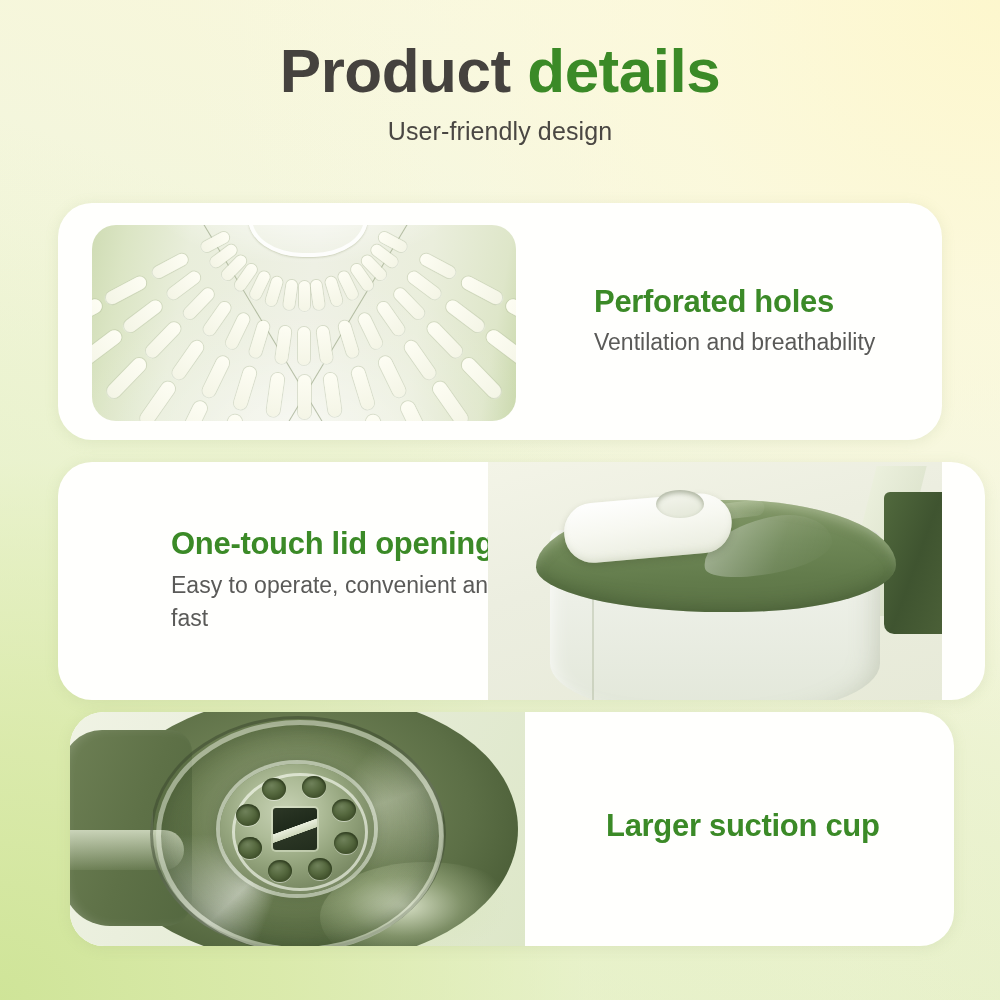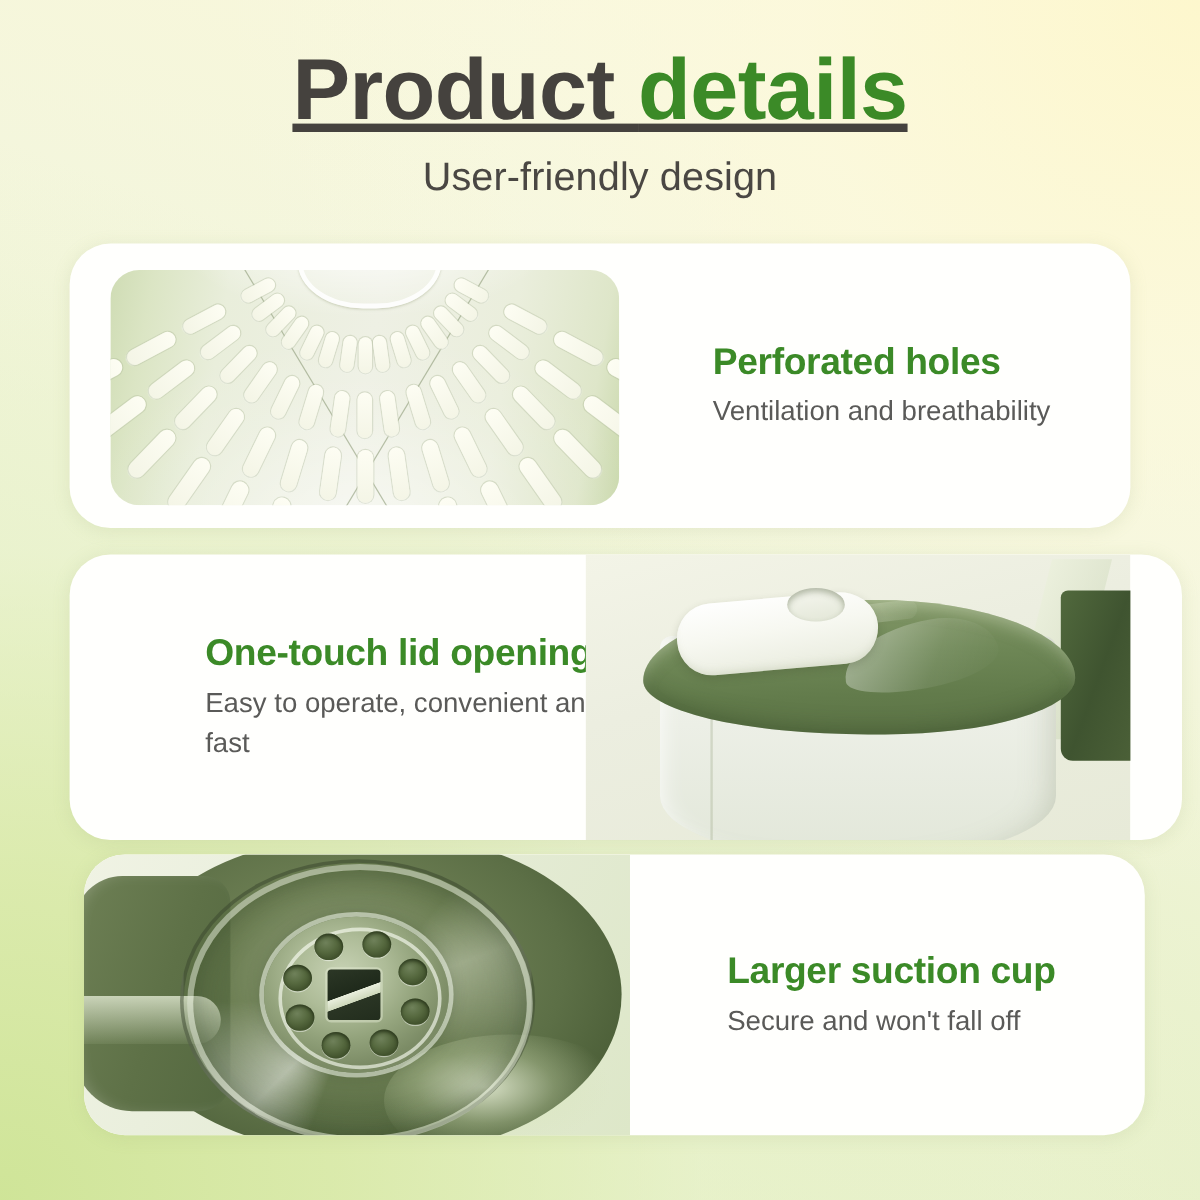--- a/index.html
+++ b/index.html
@@ -26,32 +26,31 @@
 
   
   .header {
     position: absolute;
     top: 38px;
     left: 0;
     width: 1000px;
     text-align: center;
   }
   .title {
-    font-size: 72px;
+    font-size: 62px;
     font-weight: 700;
     letter-spacing: -0.5px;
     line-height: 1.05;
     margin: 0;
     color: #45423e;
-    text-decoration: underline;
   }
   .title .accent { color: #3b8a27; }
   .subtitle {
     margin: 14px 0 0 0;
-    font-size: 33px;
+    font-size: 25px;
     font-weight: 400;
     color: #4a4743;
     letter-spacing: 0.1px;
   }
 
   
   .card {
     position: absolute;
     background: #fffffd;
     border-radius: 34px;
@@ -410,17 +409,16 @@
           <div class="cup-hole" style="left: 198.15px; top: 147.626px;"></div>
           <div class="cup-hole" style="left: 168.3px; top: 125.352px;"></div>
           <div class="cup-hole" style="left: 165.806px; top: 91.7421px;"></div>
           <div class="cup-hole" style="left: 192.129px; top: 66.4842px;"></div>
         </div>
       <div class="cup-center"></div>
     </div>
 
     <div class="card-text right">
       <p class="feature-title">Larger suction cup</p>
-      <p class="feature-desc">Secure and won't fall off</p>
     </div>
   </div>
 
 </div>
 
 </body></html>

